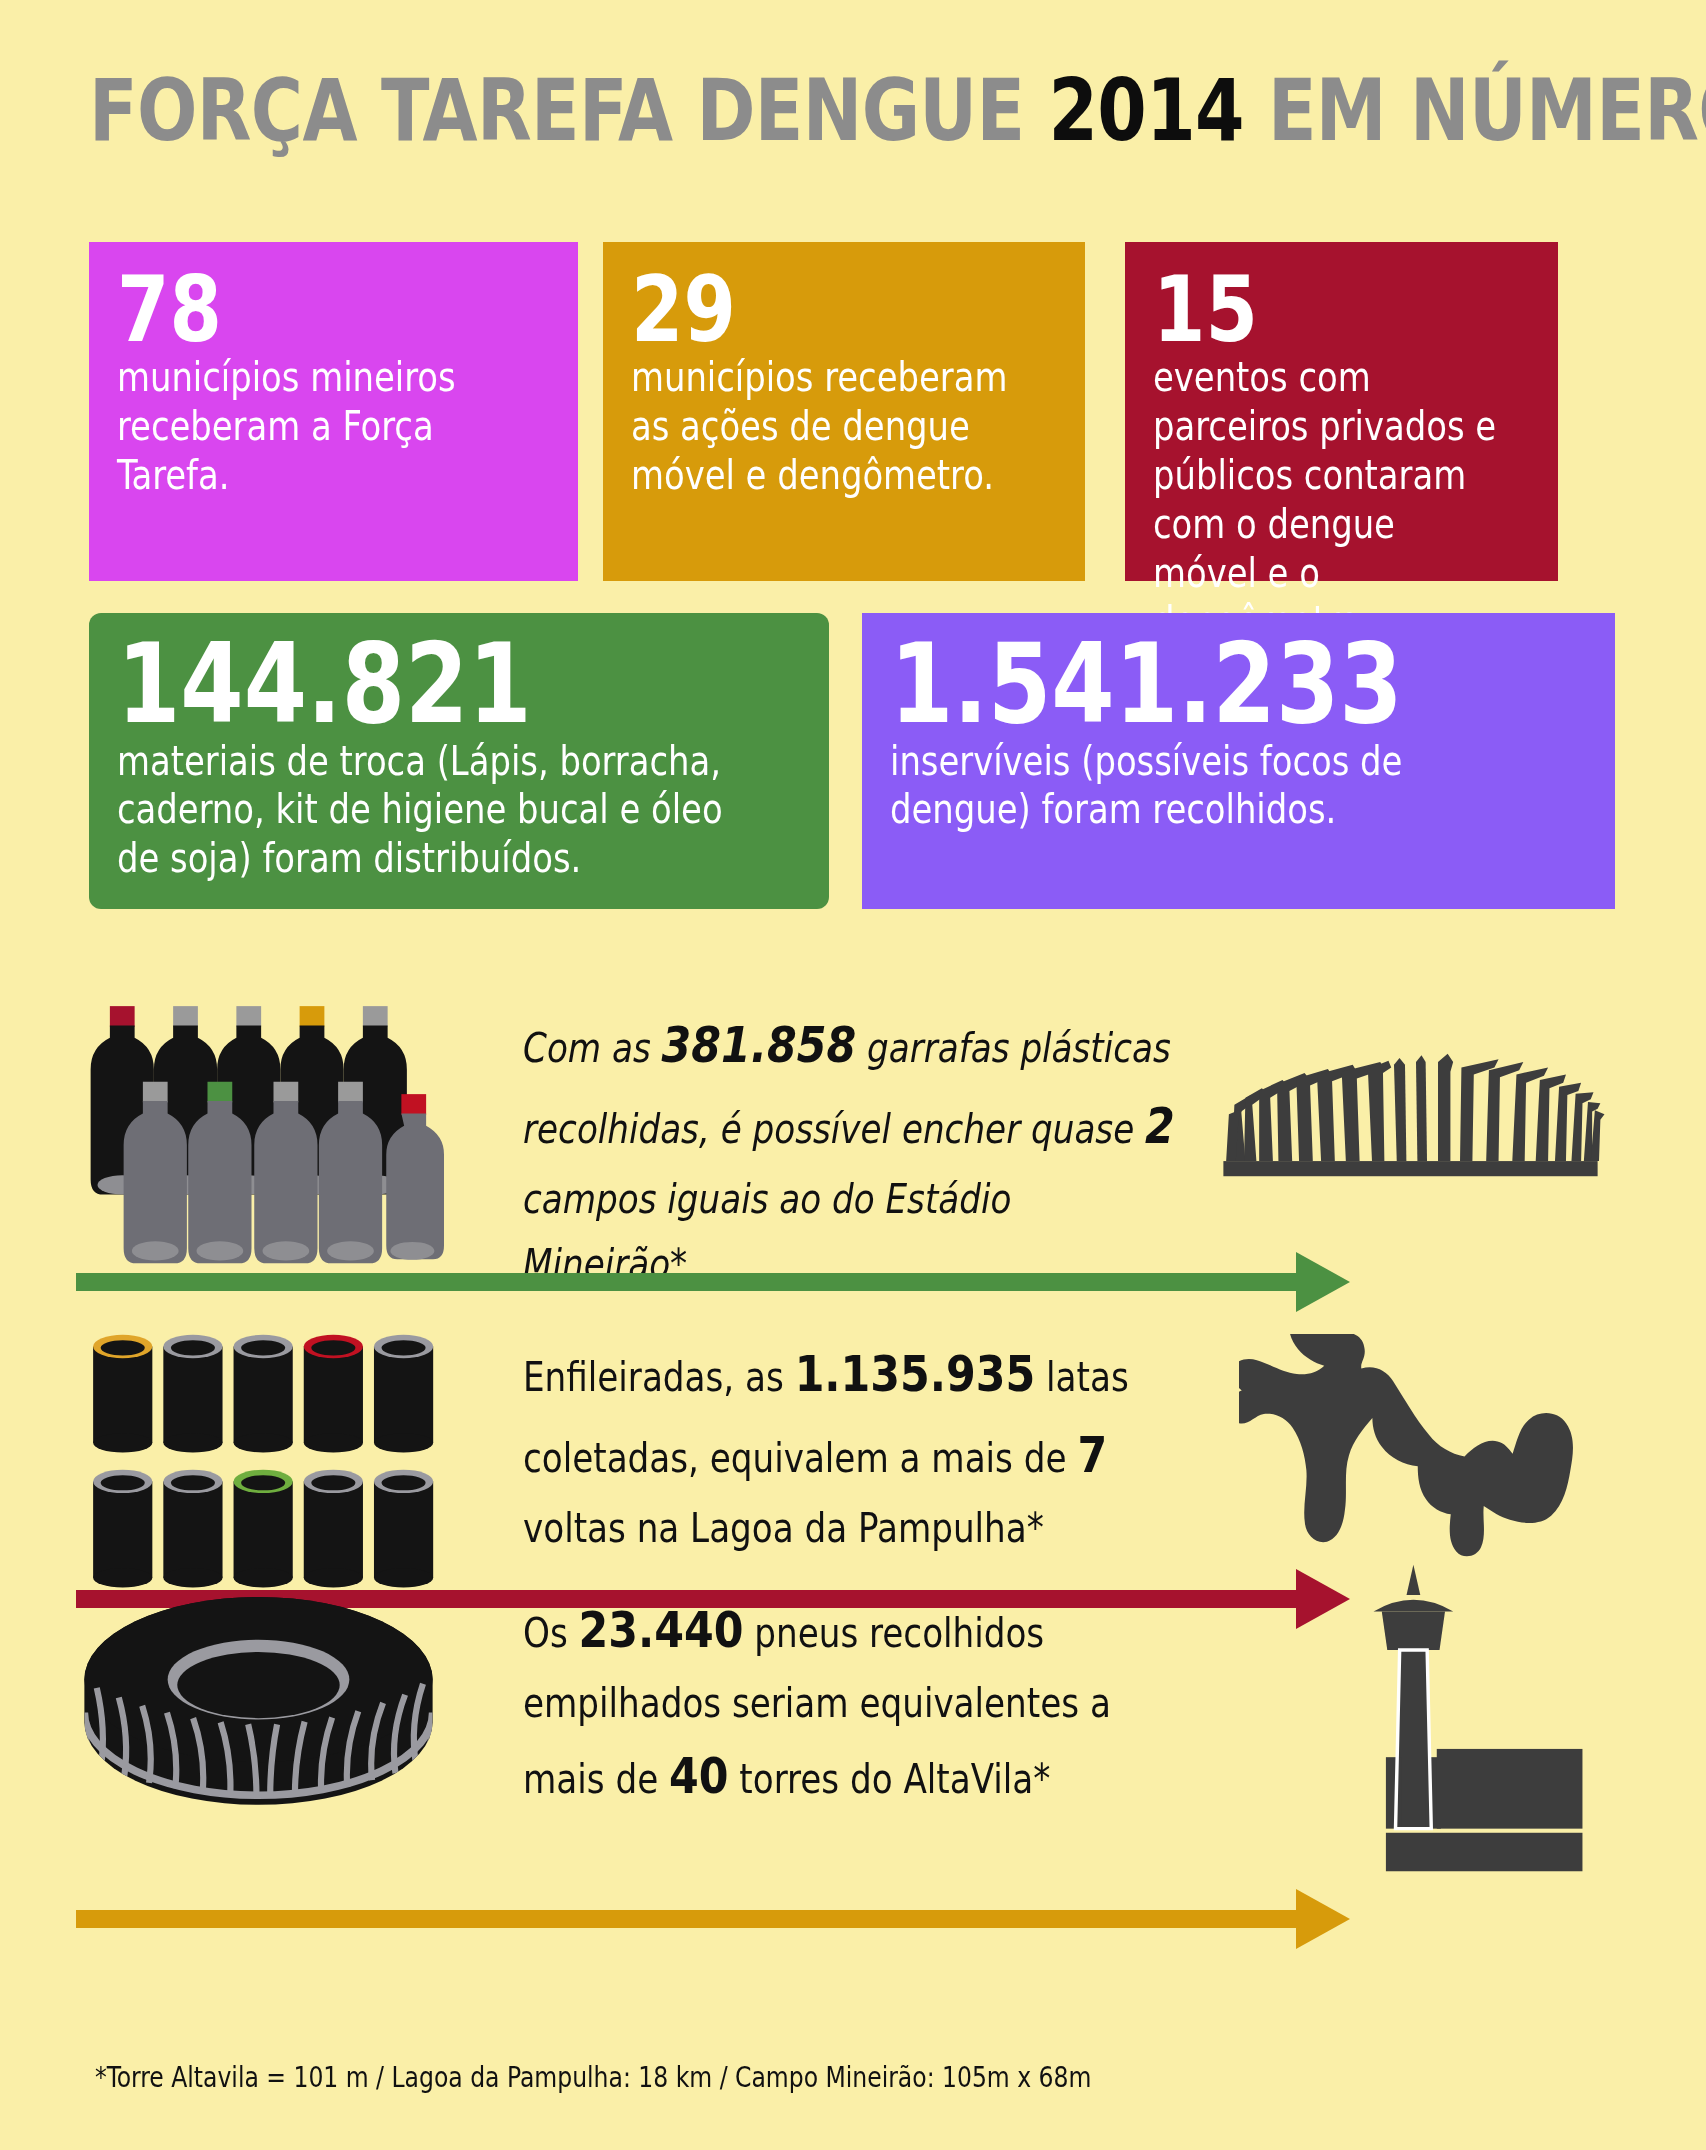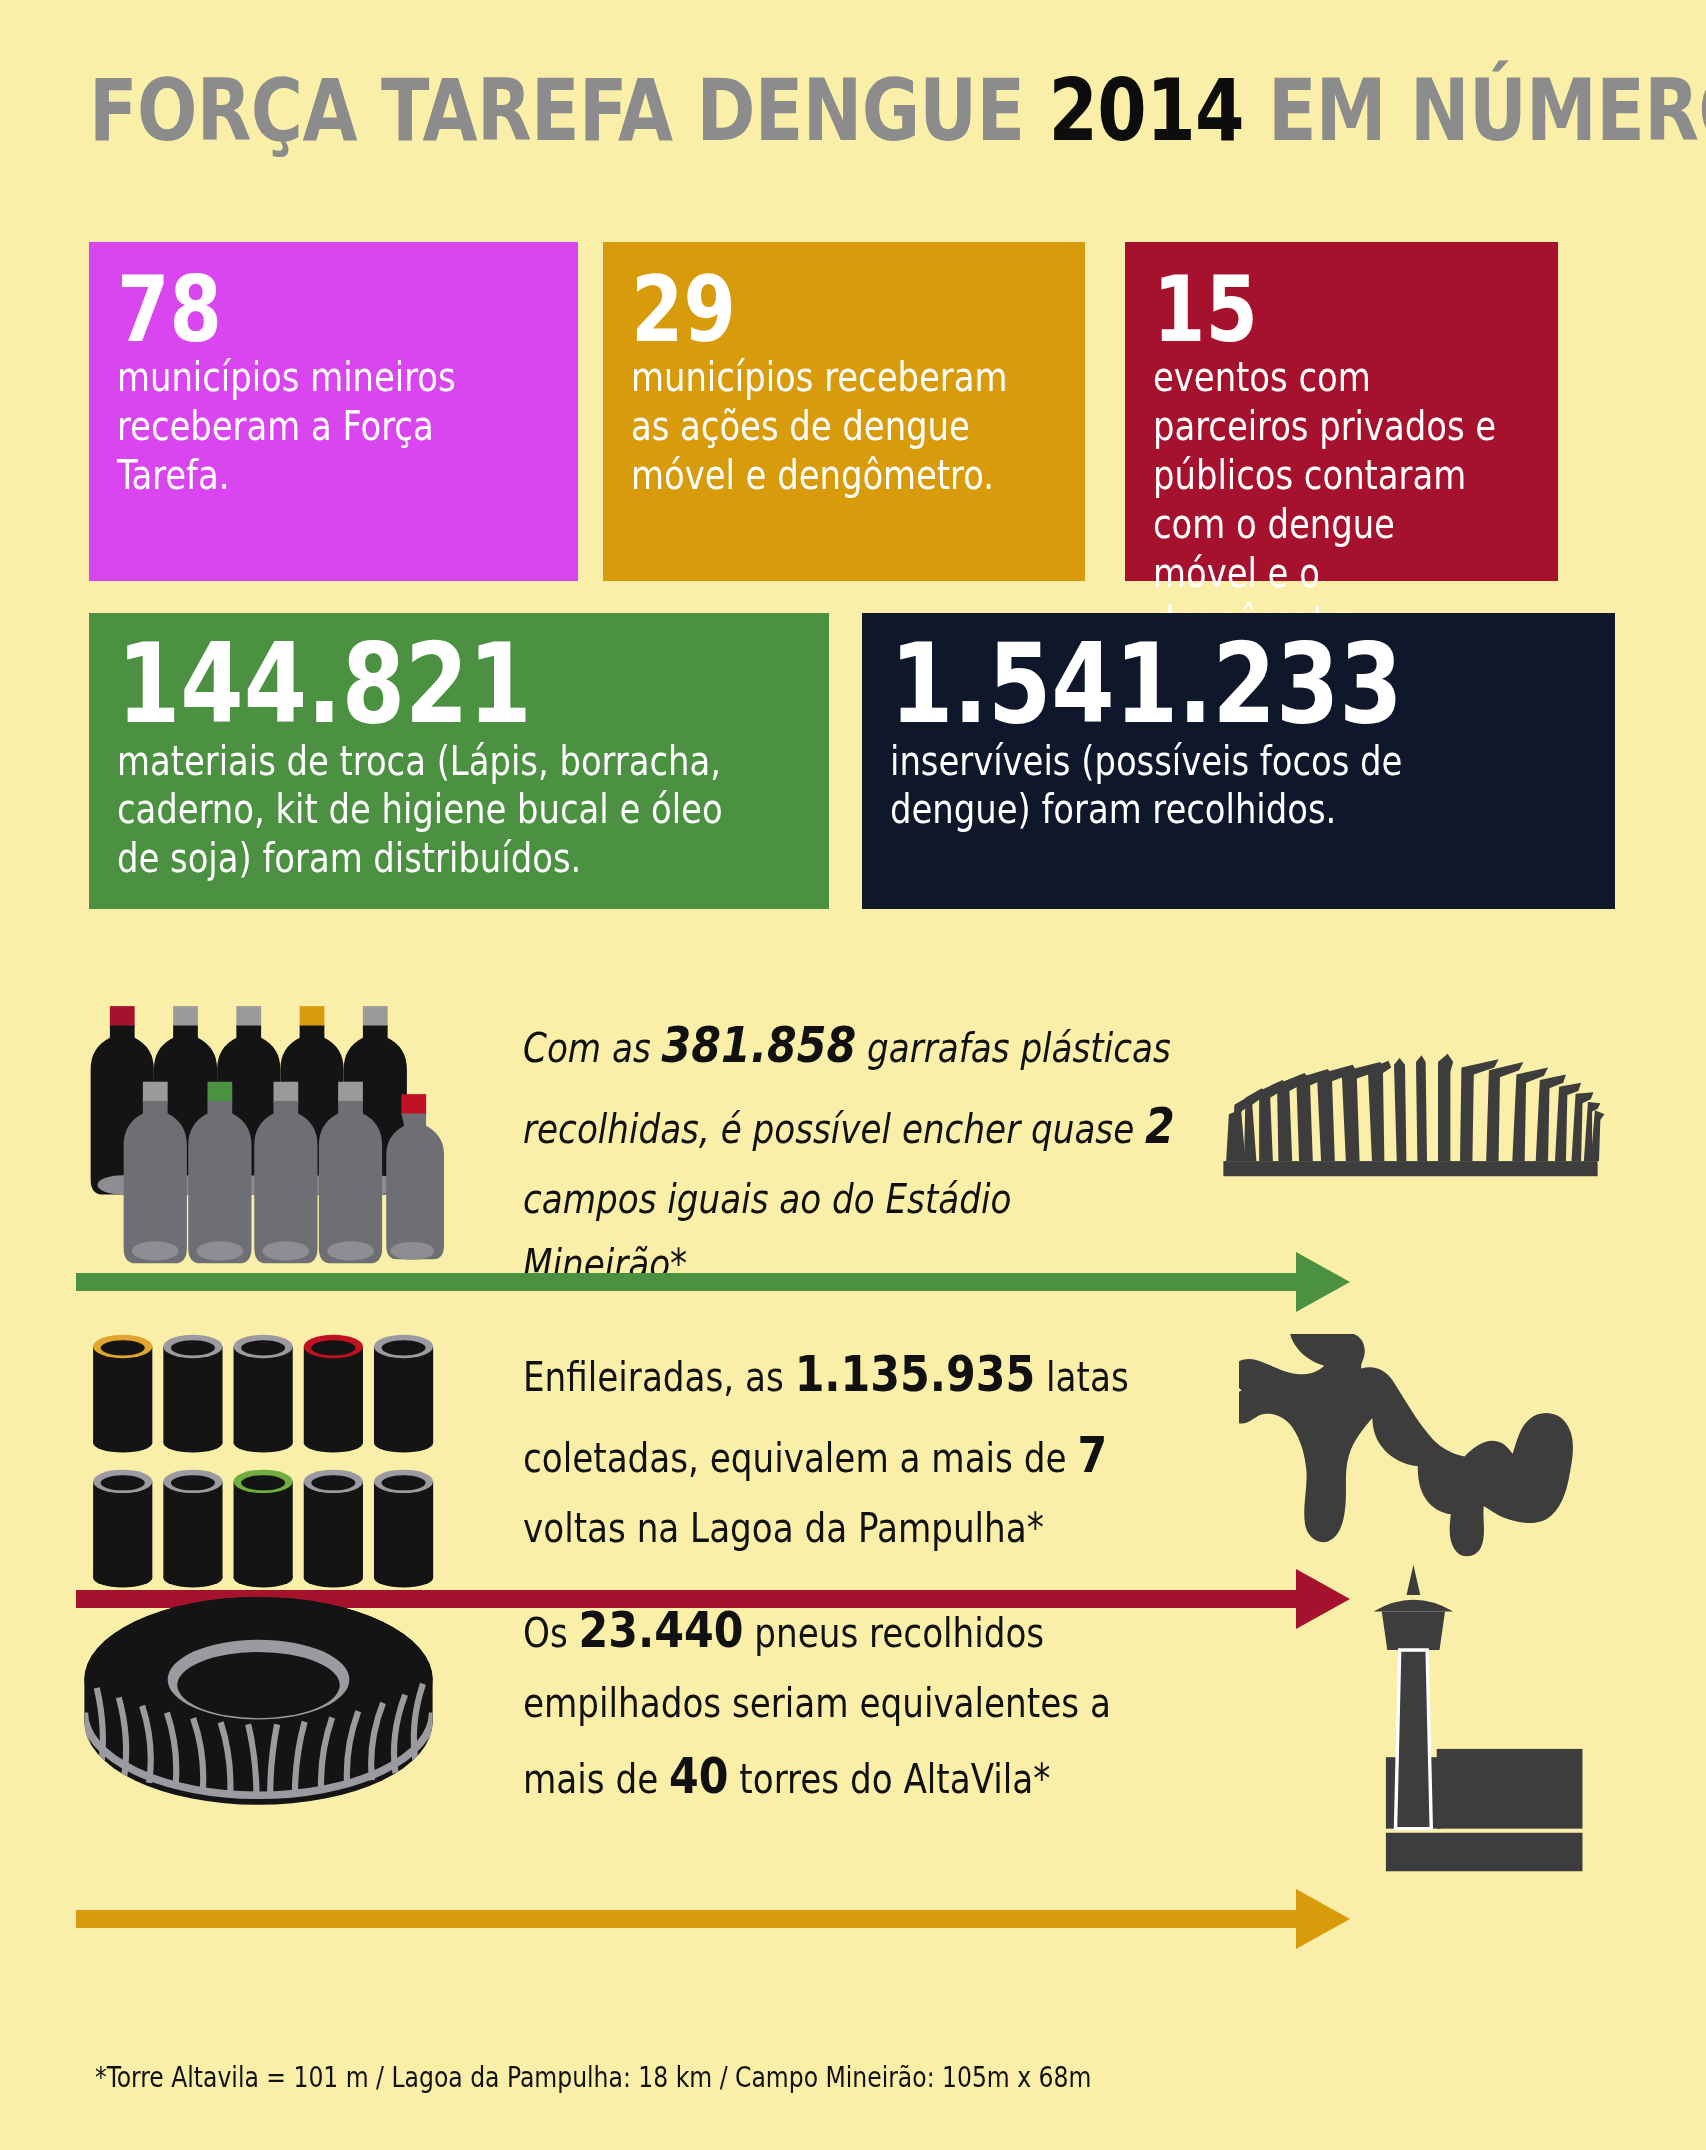--- a/index.html
+++ b/index.html
@@ -50,22 +50,22 @@
     font-weight:normal;
     line-height:1.22;
     display:block;
     transform:scaleX(0.94);
     transform-origin:left top;
   }
 
   #box-78{left:89px;  top:242px; width:489px;  height:339px; background:#d946ef;}
   #box-29{left:603px;  top:242px; width:482px;  height:339px; background:#D79B0B;}
   #box-15{left:1125px; top:242px; width:433px;  height:339px; background:#A6122E;}
-  #box-144{left:89px; top:613px; width:740px; height:296px; background:#4C9142;}
-  #box-154{left:862px;top:613px; width:753px; height:296px; background:#0f172a;}
+  #box-144{left:89px; top:613px; width:740px; height:296px; background:#4C9142;border-radius:12px;}
+  #box-154{left:862px;top:613px; width:753px; height:296px; background:#8b5cf6;}
 
   #box-78  .num,#box-29 .num,#box-15 .num{font-size:91px;}
   #box-78  .desc,#box-29 .desc,#box-15 .desc{font-size:40px;}
   #box-144 .num,#box-154 .num{font-size:110px;}
   #box-144 .desc,#box-154 .desc{font-size:40px;}
   #box-144,#box-154{padding-top:19px;}
 
   
   .row{position:absolute;left:0;width:1707px;}
   #row1{top:991px;height:323px;font-style:italic;}

